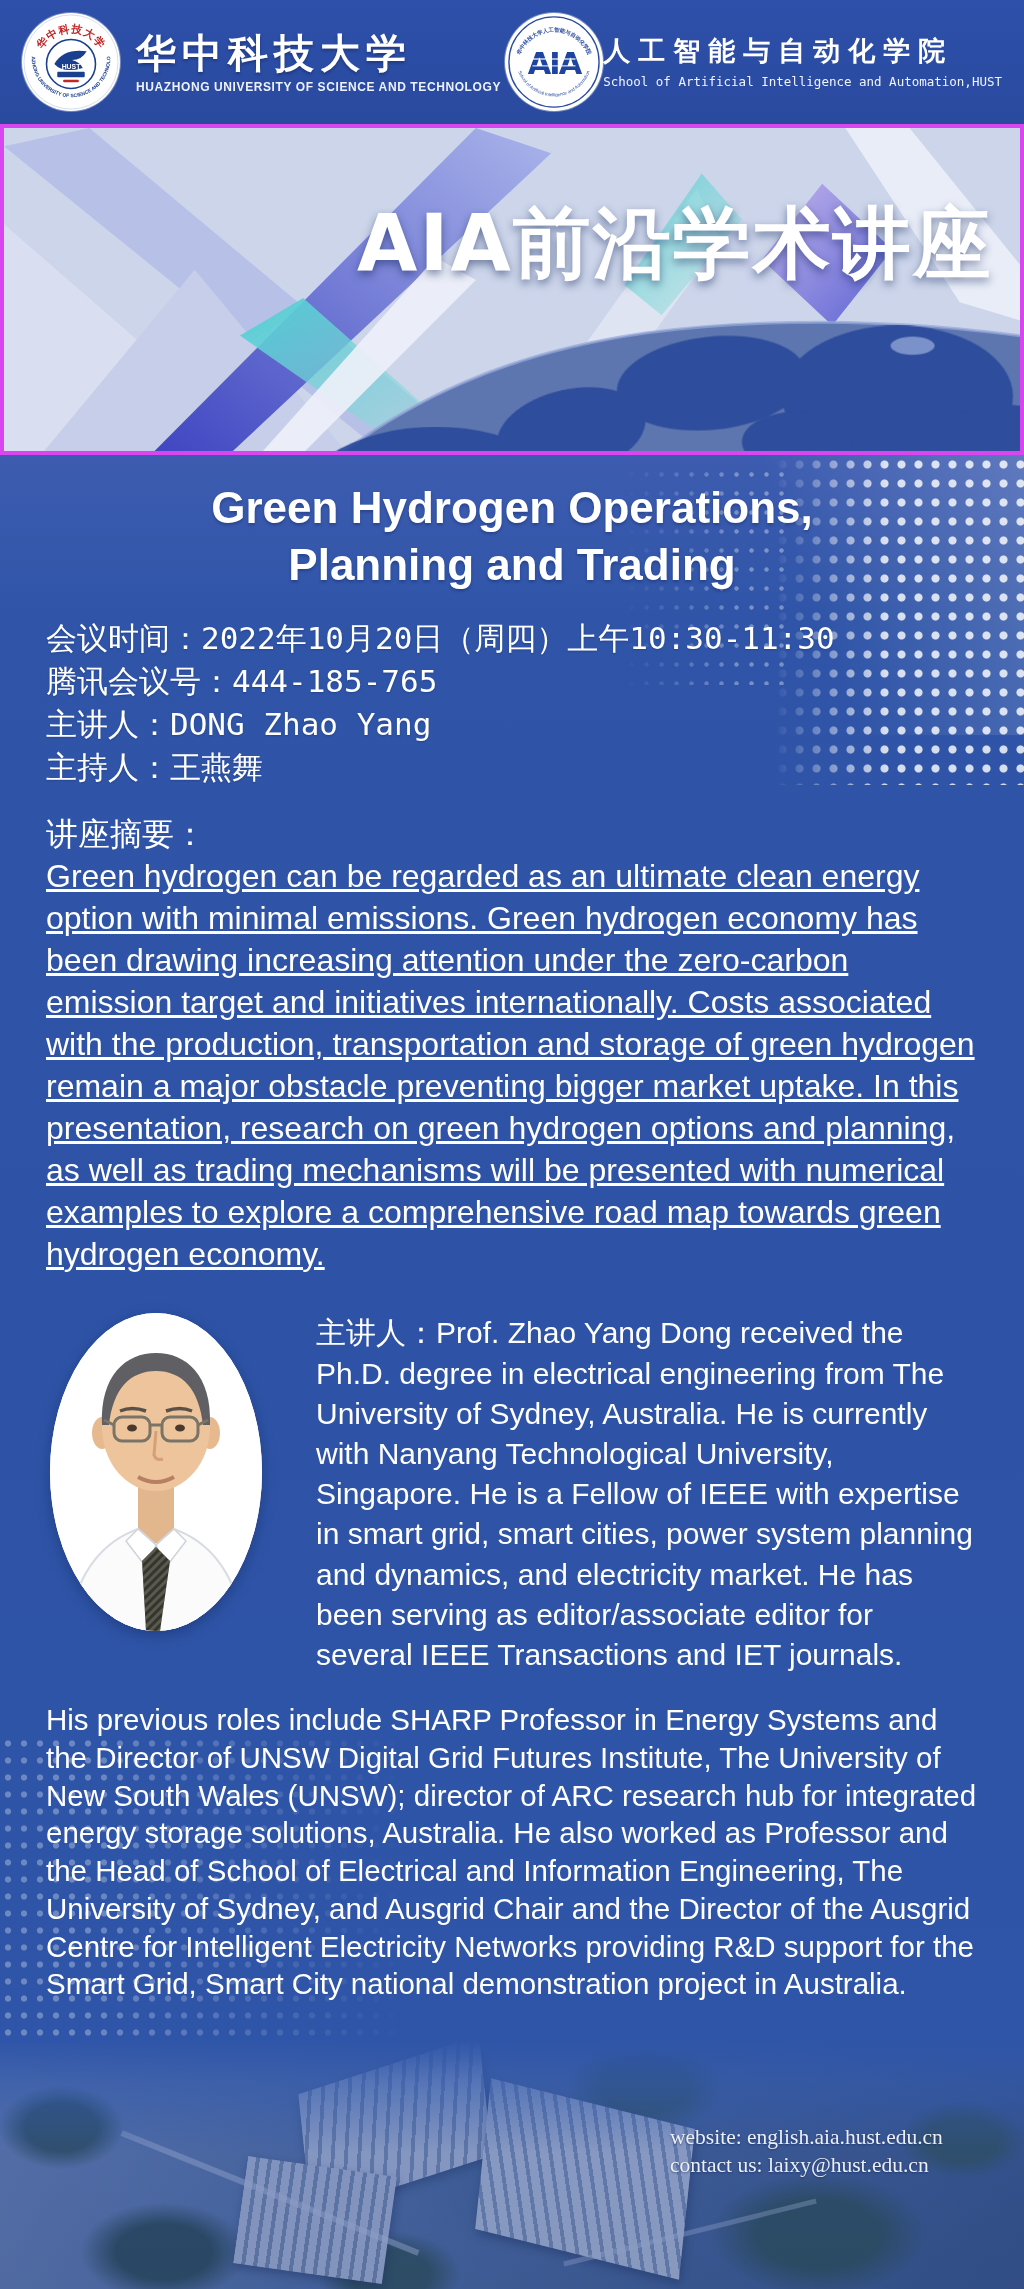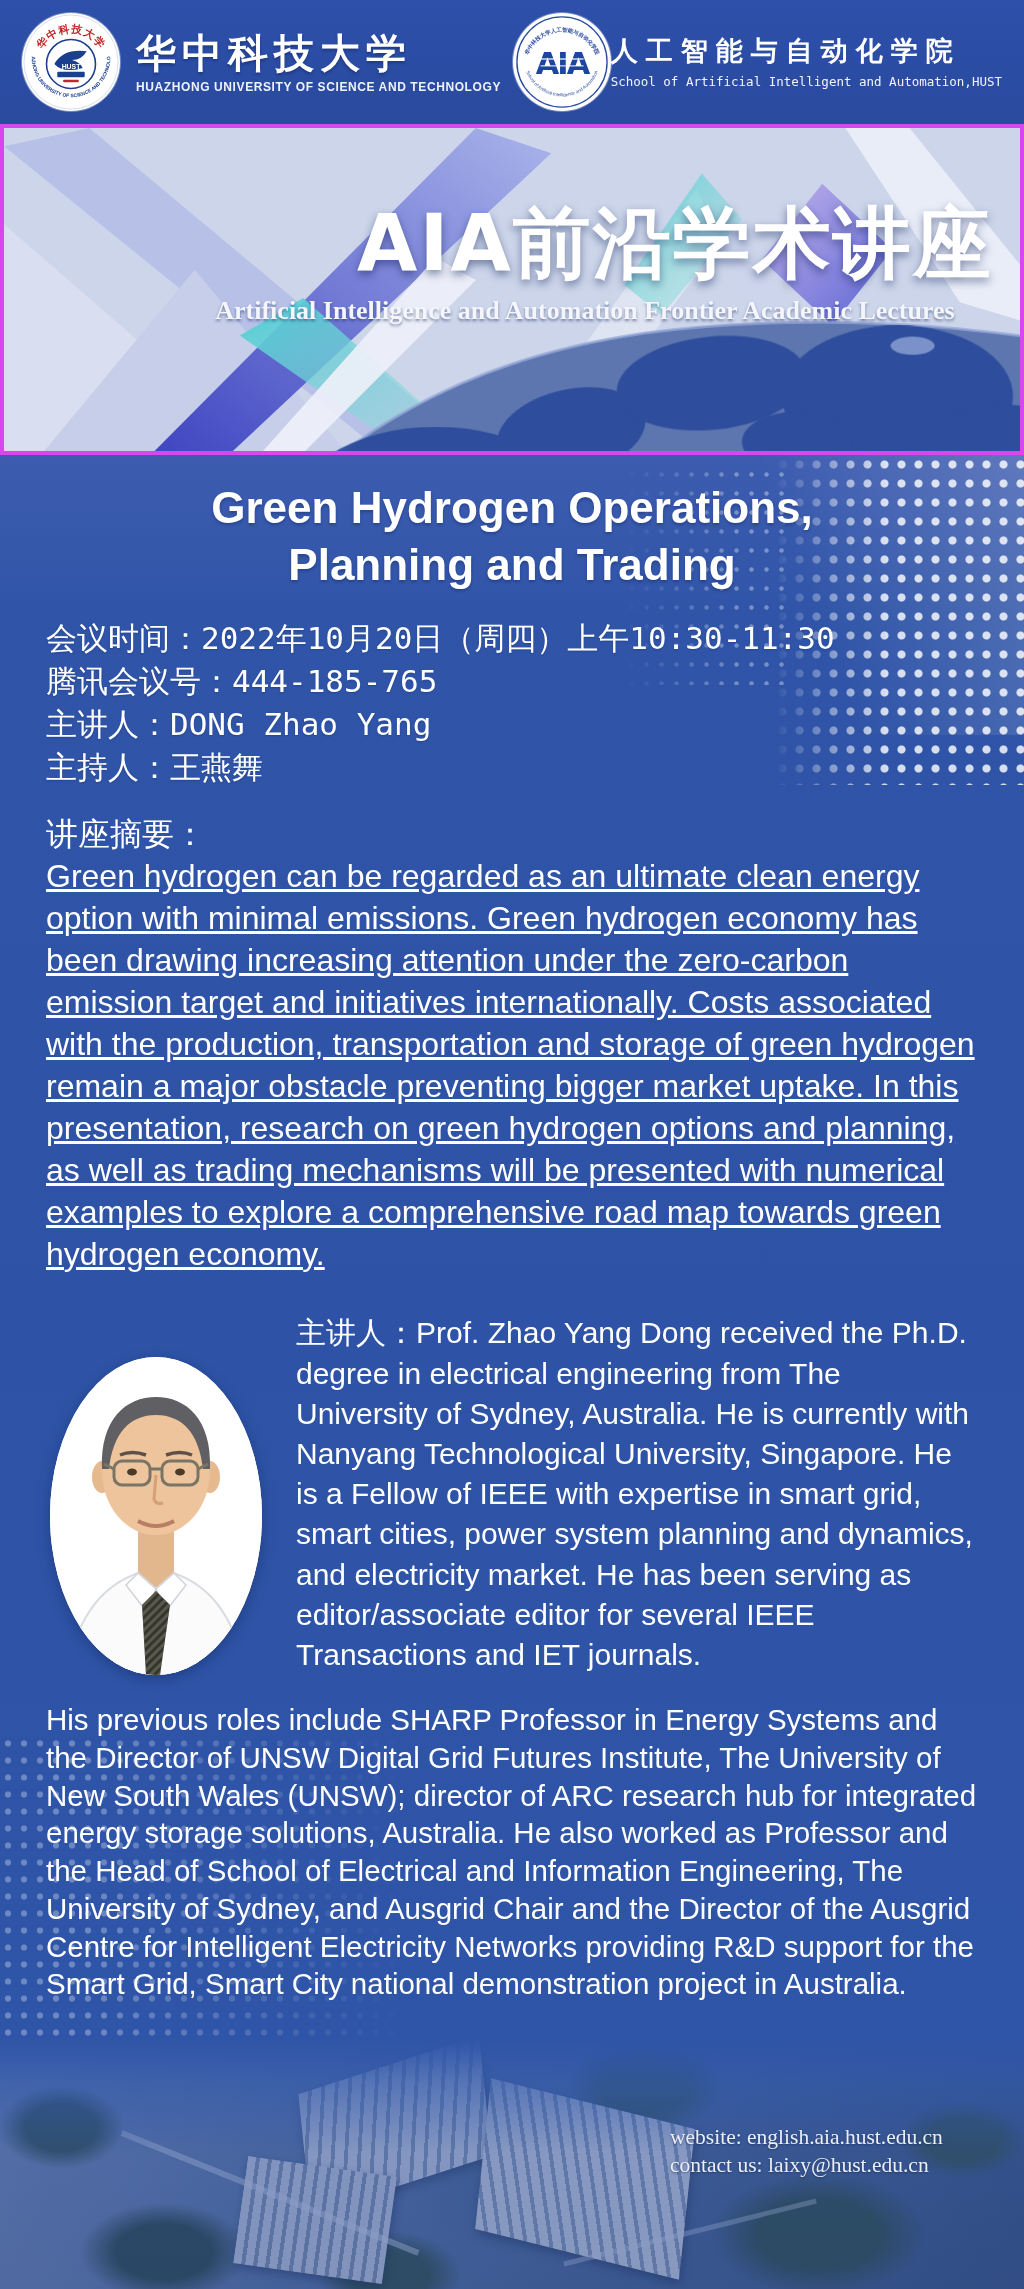--- a/index.html
+++ b/index.html
@@ -51,21 +51,21 @@
            background-size:16px 17px;
            -webkit-mask-image:linear-gradient(to right,#000 20%,transparent 95%);
            mask-image:linear-gradient(to right,#000 20%,transparent 95%);}
 
   .lecture-title{margin:10px 0 0 0;text-align:center;font-size:44px;font-weight:bold;line-height:1.3;
                  text-shadow:0 2px 3px rgba(12,30,80,.35);}
   .info{margin-top:24px;font-family:"DejaVu Sans Mono","DejaVu Sans",monospace;
         font-size:31px;line-height:1.38;text-shadow:0 1px 2px rgba(12,30,80,.3);}
   .abstract{margin-top:26px;font-size:32px;line-height:1.31;}
   .abstract p{margin:0;text-decoration:underline;}
-  .speaker-row{display:flex;align-items:flex-end;margin-top:38px;}
+  .speaker-row{display:flex;align-items:flex-start;margin-top:38px;gap:20px;}
   .speaker-photo{flex:none;width:212px;height:318px;border-radius:50%;background:#fff;overflow:hidden;
                  box-shadow:0 4px 14px rgba(10,25,70,.35);margin-left:4px;}
   .speaker-photo svg{display:block;width:100%;height:100%;}
   .bio{margin:0 0 0 34px;font-size:30px;line-height:1.34;}
   .bio2{margin:26px 0 0 0;font-size:29.5px;line-height:1.28;}
 
   
   .footer{position:relative;height:249px;overflow:hidden;
           background:linear-gradient(115deg,#7e93b8 0%,#5f7aa6 35%,#49658f 70%,#3c567e 100%);}
   .campus{position:absolute;inset:0;}
@@ -139,21 +139,21 @@
         <text font-size="4.6" fill="#2a4ba0">
           <textPath href="#aiaArcBot" startOffset="50%" text-anchor="middle">School of Artificial Intelligence and Automation</textPath>
         </text>
         <text x="50" y="62" font-size="31" font-weight="bold" fill="#1d44a0" text-anchor="middle" font-family="DejaVu Sans, sans-serif" letter-spacing="-2">AIA</text>
         <line x1="28" y1="47" x2="72" y2="47" stroke="#ffffff" stroke-width="1.4" opacity=".8"></line>
         <line x1="28" y1="54" x2="72" y2="54" stroke="#ffffff" stroke-width="1.4" opacity=".8"></line>
       </svg>
     </div>
     <div class="school-names">
       <div class="school-cn">人工智能与自动化学院</div>
-      <div class="school-en">School of Artificial Intelligent and Automation,HUST</div>
+      <div class="school-en">School of Artificial Intelligence and Automation,HUST</div>
     </div>
   </div>
 
   <div class="banner">
     <svg class="art" viewBox="0 0 1012 319" preserveAspectRatio="none">
       <defs>
         <linearGradient id="gradRoyal" x1="0" y1="1" x2="1" y2="0">
           <stop offset="0" stop-color="#3f46c2"></stop>
             <stop offset="1" stop-color="#aab4ea"></stop>
         </linearGradient>
@@ -189,21 +189,20 @@
         <ellipse cx="995" cy="335" rx="85" ry="62"></ellipse>
         <ellipse cx="790" cy="310" rx="55" ry="30"></ellipse>
       </g>
       <g fill="#8fa2d4" opacity=".8">
         <ellipse cx="640" cy="360" rx="26" ry="12"></ellipse>
         <ellipse cx="760" cy="390" rx="30" ry="14"></ellipse>
         <ellipse cx="905" cy="215" rx="22" ry="9"></ellipse>
       </g>
     </svg>
     <div class="banner-title">AIA前沿学术讲座</div>
-    <div class="banner-subtitle">Artificial Intelligence and Automation Frontier Academic Lectures</div>
   </div>
 
   <div class="main">
     <div class="overlay wedge"></div>
     <div class="overlay dots-tr"></div>
     <div class="overlay dots-tr2"></div>
     <div class="overlay dots-bl"></div>
 
     <div class="lecture-title">
       <div>Green Hydrogen Operations,</div>

